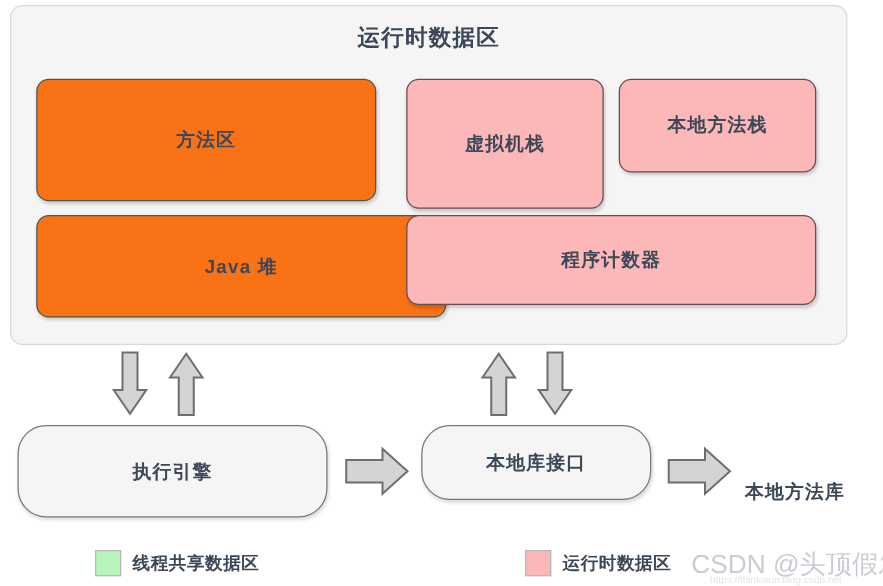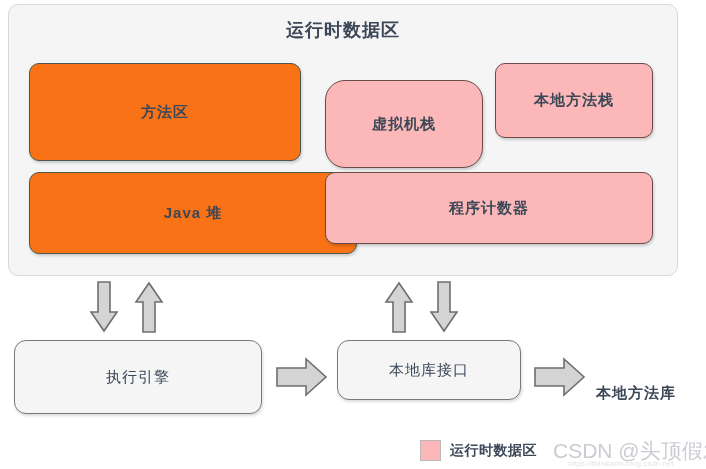--- a/index.html
+++ b/index.html
@@ -64,38 +64,38 @@
     background: #f97316;
     border-color: #4a5a4a;
   }
   .region.pink {
     background: #fcb8b8;
     border-color: #6b4a4a;
   }
 
   
   .r-method   { left: 29px;  top: 63px;  width: 272px; height: 98px; }
-  .r-vmstack  { left: 325px; top: 80px;  width: 158px; height: 88px; border-radius: 20px; }
+  .r-vmstack  { left: 325px; top: 63px;  width: 158px; height: 104px; }
   .r-natstack { left: 495px; top: 63px;  width: 158px; height: 75px; }
   
   .r-heap     { left: 29px;  top: 172px; width: 328px; height: 82px; }
   .r-pc       { left: 325px; top: 172px; width: 328px; height: 72px; }
 
   
   .plainbox {
     position: absolute;
     box-sizing: border-box;
     background: #f5f5f5;
     border: 1.6px solid #77797c;
-    border-radius: 12px;
+    border-radius: 23px;
     display: flex;
     align-items: center;
     justify-content: center;
     font-size: 15px;
-    font-weight: normal;
+    font-weight: bold;
     color: #3c4858;
     letter-spacing: 1px;
     box-shadow: 1px 2px 3px rgba(0,0,0,0.14);
   }
   .b-engine { left: 14px;  top: 340px; width: 248px; height: 74px; }
   .b-native { left: 337px; top: 340px; width: 184px; height: 60px; }
 
   
   .outside-label {
     position: absolute;
@@ -213,20 +213,24 @@
   <svg class="arrow-svg a-h-right" width="52" height="42" viewBox="0 0 52 42">
     <polygon class="arrow-shape" points="1,12 30,12 30,3 50,21 30,39 30,30 1,30"></polygon>
   </svg>
 
   <div class="plainbox b-engine">执行引擎</div>
 
   <div class="plainbox b-native">本地库接口</div>
 
   <div class="outside-label">本地方法库</div>
 
+  <div class="legend-item legend-left">
+    <span class="legend-swatch green"></span>
+    <span class="legend-label">线程共享数据区</span>
+  </div>
 
   <div class="legend-item legend-right">
     <span class="legend-swatch pink"></span>
     <span class="legend-label">运行时数据区</span>
   </div>
 
   <div class="watermark">CSDN @头顶假发</div>
   <div class="watermark-url">https://thinkwon.blog.csdn.net</div>
 
 </div>

